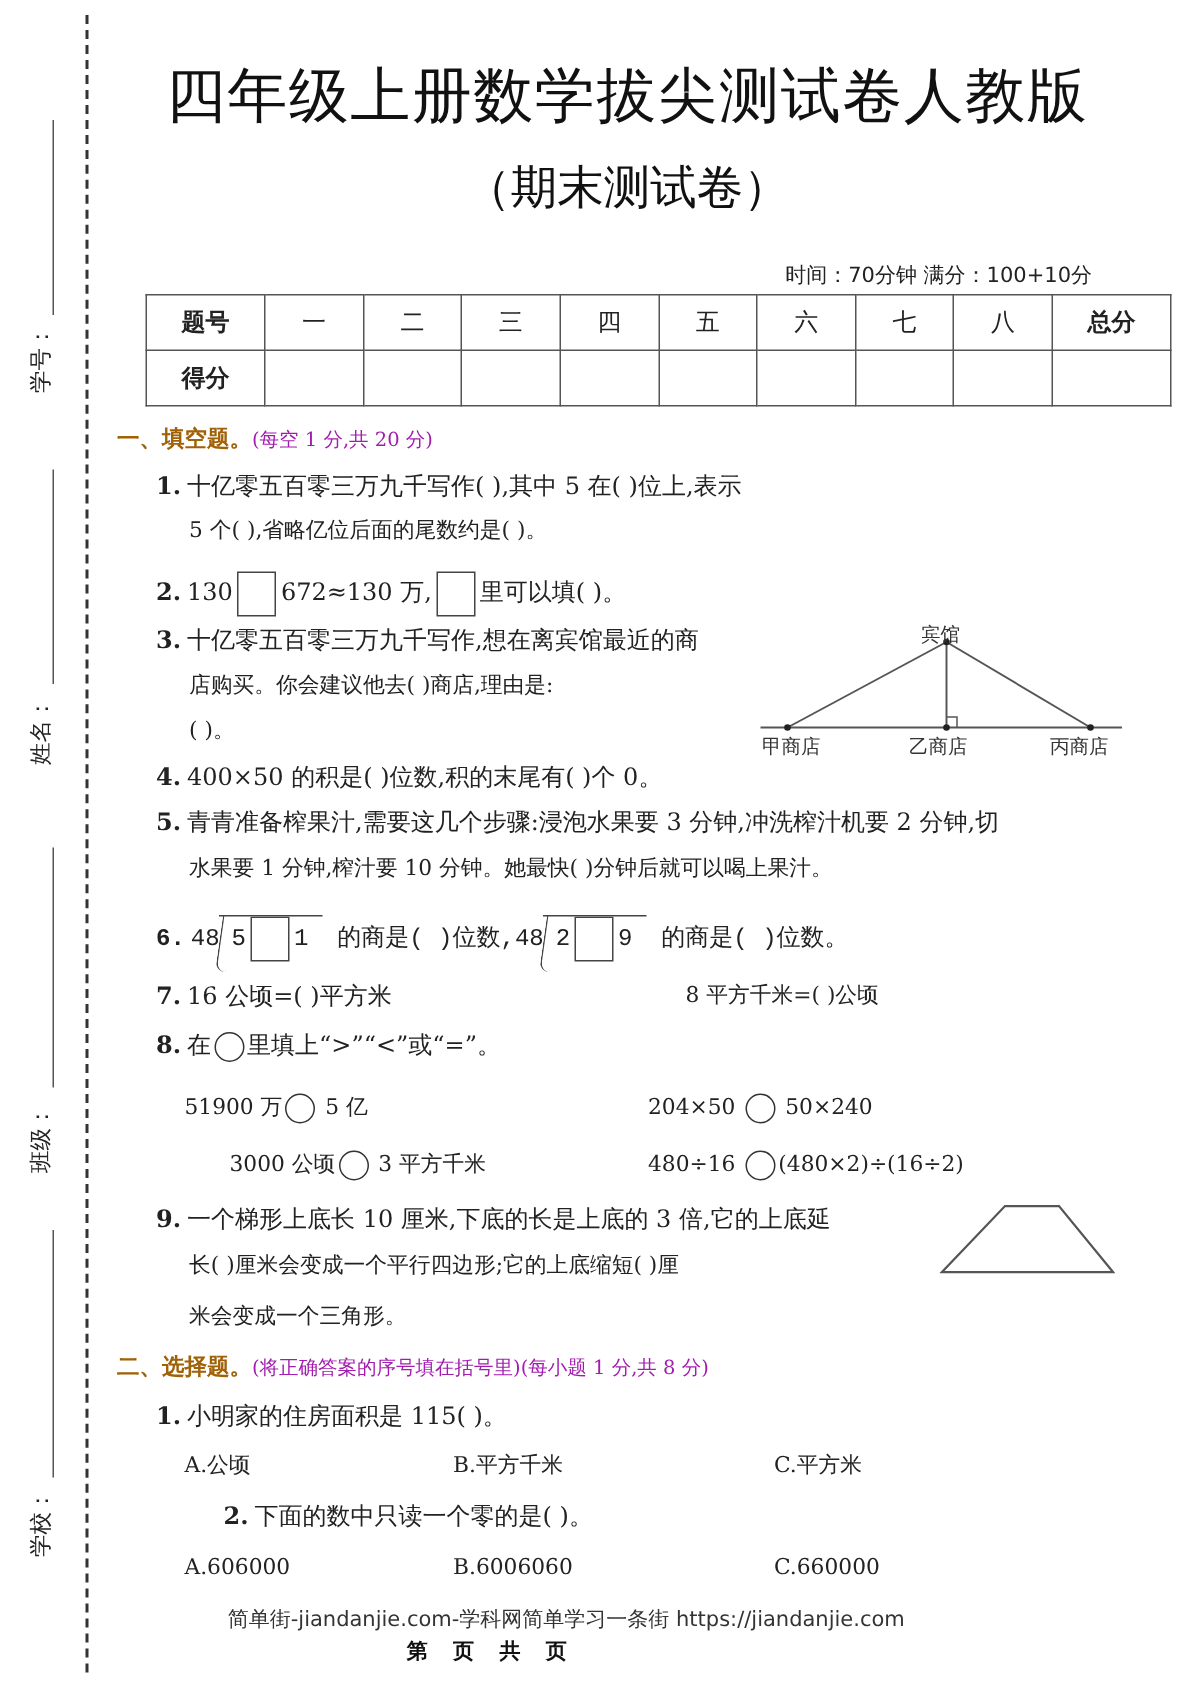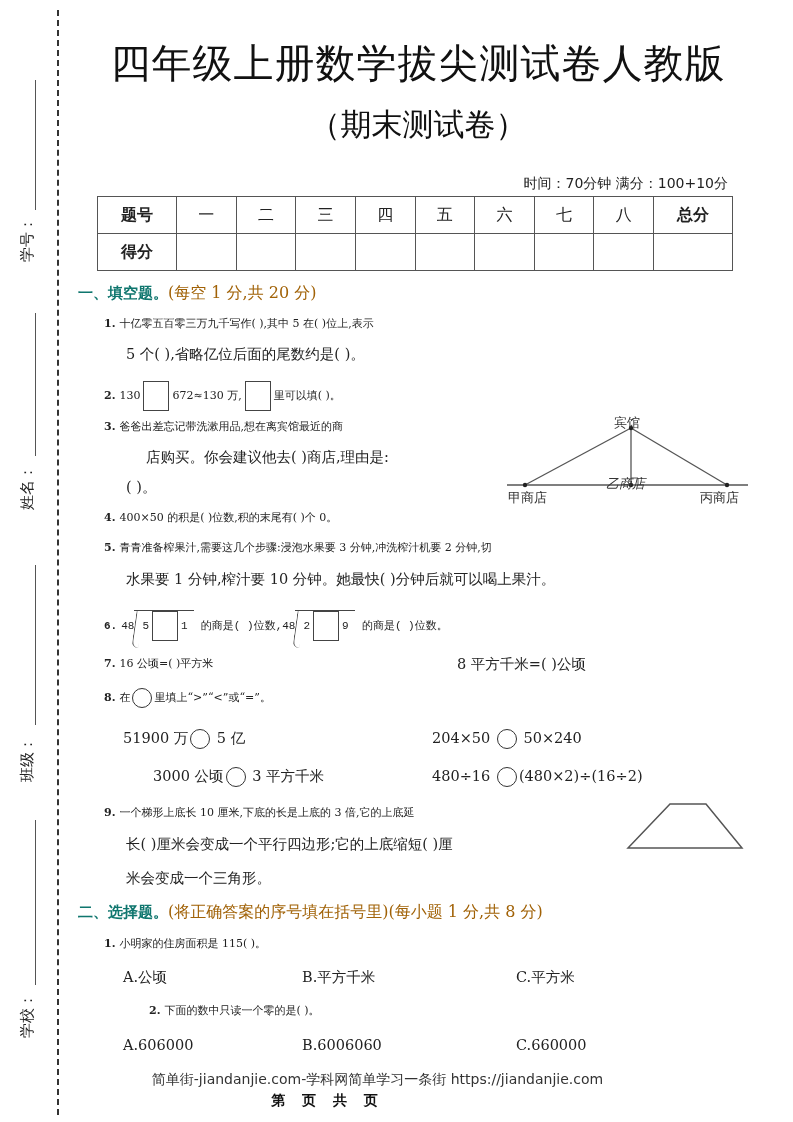--- a/index.html
+++ b/index.html
@@ -13,28 +13,28 @@
                 font-family: "DejaVu Sans", "Liberation Sans", sans-serif; }
   .side-rule { position: absolute; left: 35px; width: 0; border-left: 1.5px solid #555; }
   .title { position: absolute; left: 0; width: 836px; top: 36px; text-align: center;
            font-size: 40px; letter-spacing: 1px; color: #111;
            font-family: "DejaVu Sans", "Liberation Sans", sans-serif; }
   .subtitle { position: absolute; left: 0; width: 836px; top: 104px; text-align: center;
               font-size: 31px; color: #111; font-family: "DejaVu Sans", "Liberation Sans", sans-serif; }
   .meta { position: absolute; right: 65px; top: 175px; font-size: 14px;
           font-family: "DejaVu Sans", "Liberation Sans", sans-serif; }
   table.score { position: absolute; left: 97px; top: 196px; border-collapse: collapse;
-                width: 636px; font-family: "DejaVu Sans", "Liberation Sans", sans-serif; }
+                width: 684px; font-family: "DejaVu Sans", "Liberation Sans", sans-serif; }
   table.score td { border: 1.5px solid #555; height: 36px; text-align: center;
                    font-size: 16px; padding: 0; }
   table.score td.head { font-weight: bold; width: 78px; }
   .sec { position: absolute; left: 78px; font-size: 14px; color: #333; }
-  .sec b { font-family: Liberation Sans, sans-serif; font-weight: bold; color: #0f766e; font-size: 15px; }
-  .sec .note { color: #a16207; font-size: 16px; }
-  .q { position: absolute; left: 104px; font-size: 11px; white-space: nowrap; line-height: 18px; }
+  .sec b { font-family: Liberation Sans, sans-serif; font-weight: bold; color: #a16207; font-size: 15px; }
+  .sec .note { color: #a21caf; font-size: 13px; }
+  .q { position: absolute; left: 104px; font-size: 16px; white-space: nowrap; line-height: 18px; }
   .q .num { font-weight: bold; margin-right: 4px; }
   .line { position: absolute; font-size: 14.5px; white-space: nowrap; line-height: 18px; }
   .box { display: inline-block; width: 24px; height: 28px; border: 1.5px solid #444;
          vertical-align: middle; margin: 0 3px; background: #fff; }
   .circle { display: inline-block; width: 18px; height: 18px; border: 1.5px solid #333;
             border-radius: 50%; vertical-align: middle; margin: 0 2px; }
   .divsym { display: inline-block; position: relative; padding-left: 8px; border-top: 1.5px solid #444; }
   .divsym:before { content: ""; position: absolute; left: 0; top: -1px; height: 38px; width: 6px;
                    border-left: 1.5px solid #444; border-radius: 0 0 0 10px; transform: skewX(-8deg); }
   .footer1 { position: absolute; left: 0; width: 755px; top: 1071px; text-align: center;
@@ -97,39 +97,39 @@
 <div class="q" style="top:315px;">
   <span class="num">1.</span><span>十亿零五百零三万九千写作(                        ),其中 5 在(      )位上,表示</span>
 </div>
 <div class="line" style="left:126px;top:345px;">5 个(      ),省略亿位后面的尾数约是(            )。</div>
 
 <div class="q" style="top:381px;">
   <span class="num">2.</span><span>130</span><span class="box"></span><span>672≈130 万,</span><span class="box"></span><span>里可以填(                  )。</span>
 </div>
 
 <div class="q" style="top:418px;">
-  <span class="num">3.</span><span>爸爸出差忘记带洗漱用品,想在离宾馆最近的商</span>
+  <span class="num">3.</span><span>十亿零五百零三万九千写作,想在离宾馆最近的商</span>
 </div>
-<div class="line" style="left:126px;top:448px;margin-left:20px;">店购买。你会建议他去(      )商店,理由是:</div>
+<div class="line" style="left:126px;top:448px;">店购买。你会建议他去(      )商店,理由是:</div>
 <div class="line" style="left:126px;top:478px;">(                              )。</div>
 
 <svg class="abs" style="left:505px;top:425px;" width="245" height="70">
   <line x1="2" y1="60" x2="243" y2="60" stroke="#555" stroke-width="1.3"></line>
   <line x1="126" y1="3" x2="20" y2="60" stroke="#555" stroke-width="1.3"></line>
   <line x1="126" y1="3" x2="126" y2="60" stroke="#555" stroke-width="1.3"></line>
   <line x1="126" y1="3" x2="222" y2="60" stroke="#555" stroke-width="1.3"></line>
   <polyline points="126,53 133,53 133,60" fill="none" stroke="#555" stroke-width="1"></polyline>
   <circle cx="126" cy="3" r="2.2" fill="#222"></circle>
   <circle cx="20" cy="60" r="2.2" fill="#222"></circle>
   <circle cx="126" cy="60" r="2.2" fill="#222"></circle>
   <circle cx="222" cy="60" r="2.2" fill="#222"></circle>
 </svg>
 <div class="diag-label" style="left:614px;top:414px;font-family:Liberation Serif, serif;">宾馆</div>
 <div class="diag-label" style="left:508px;top:489px;">甲商店</div>
-<div class="diag-label" style="left:606px;top:475px;font-style:italic;">乙商店</div>
+<div class="diag-label" style="left:606px;top:489px;">乙商店</div>
 <div class="diag-label" style="left:700px;top:489px;">丙商店</div>
 
 <div class="q" style="top:509px;">
   <span class="num">4.</span><span>400×50 的积是(      )位数,积的末尾有(      )个 0。</span>
 </div>
 
 <div class="q" style="top:539px;">
   <span class="num">5.</span><span>青青准备榨果汁,需要这几个步骤:浸泡水果要 3 分钟,冲洗榨汁机要 2 分钟,切</span>
 </div>
 <div class="line" style="left:126px;top:570px;">水果要 1 分钟,榨汁要 10 分钟。她最快(      )分钟后就可以喝上果汁。</div>

